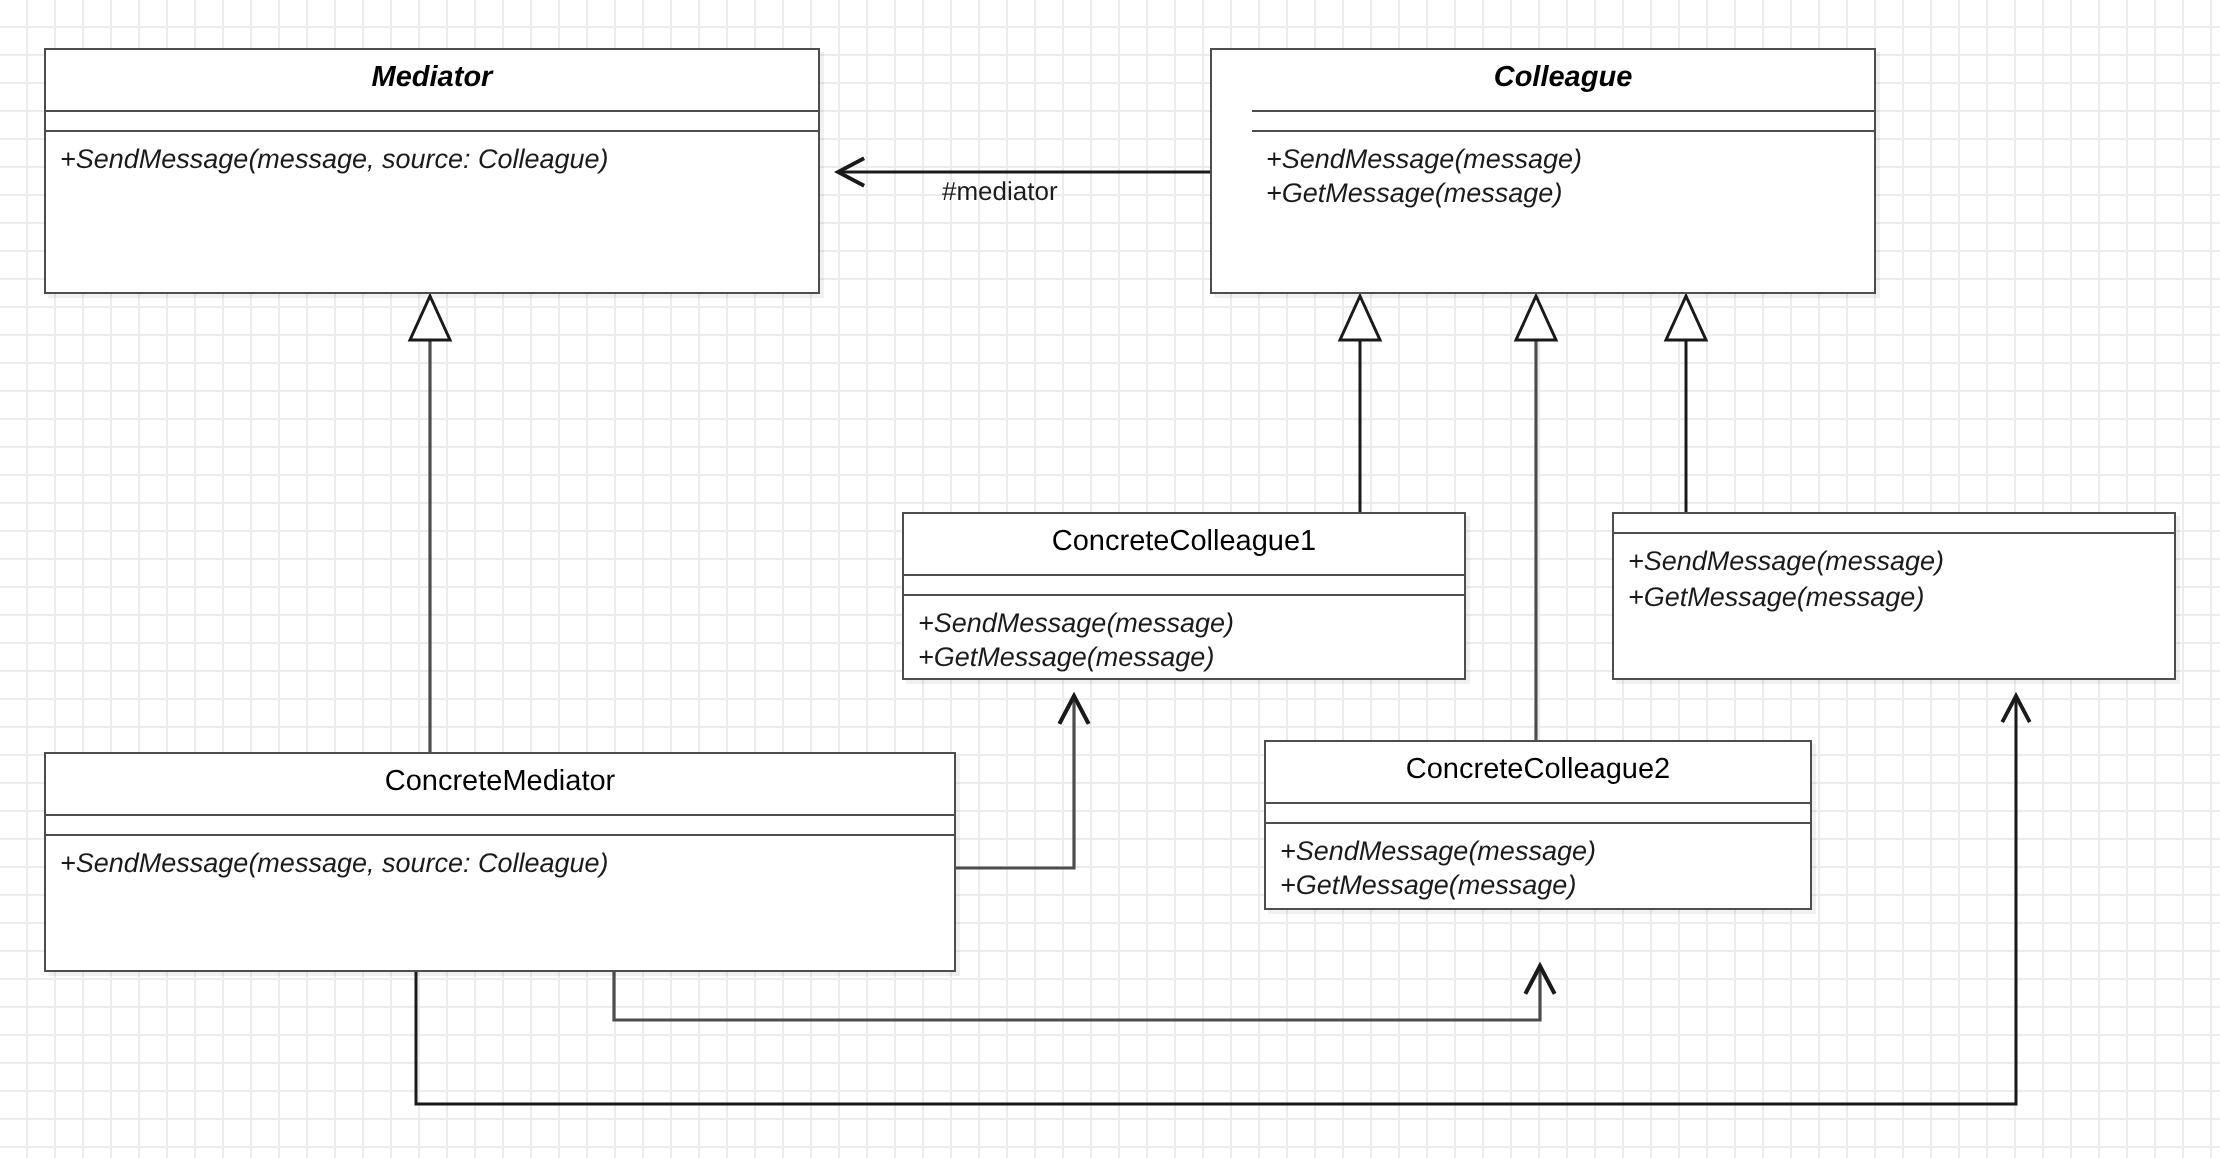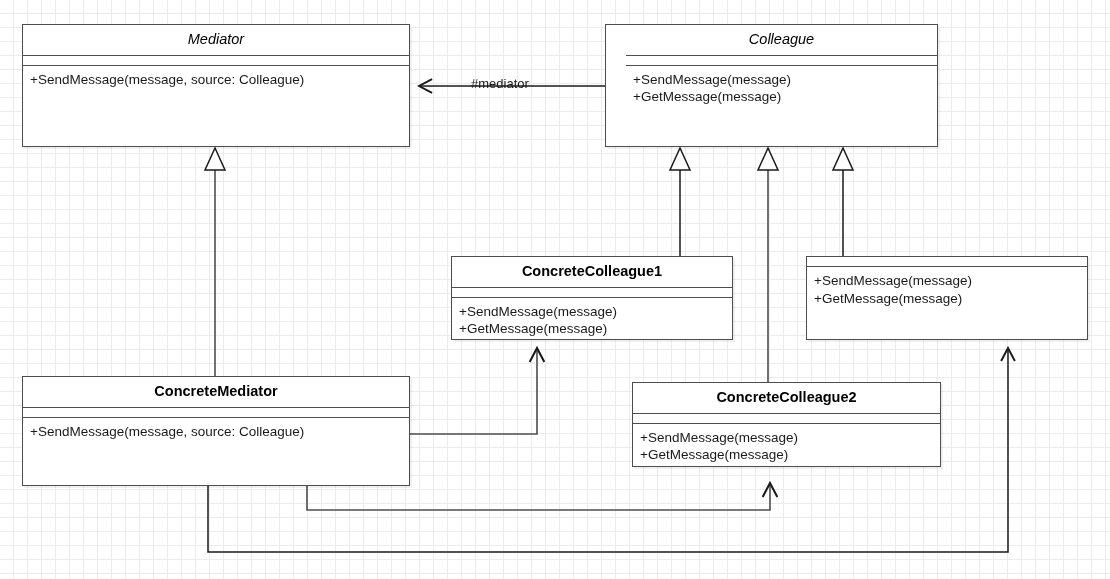--- a/index.html
+++ b/index.html
@@ -31,28 +31,29 @@
   .uml-title{
     text-align:center;
     font-size:14.5px;
     color:#000;
     padding:7px 4px 7px 4px;
     border-bottom:1.4px solid #4d4d4d;
     line-height:1.1;
     white-space:nowrap;
     overflow:hidden;
   }
-  .uml-title.abstract{font-style:italic;font-weight:normal;}
-  .uml-title.concrete{font-weight:bold;}
+  .uml-title.abstract{font-style:italic;font-weight:bold;}
+  .uml-title.concrete{font-weight:normal;}
   .uml-attrs{
     height:9px;
     border-bottom:1.4px solid #4d4d4d;
   }
   .uml-ops{
     padding:5px 7px 4px 7px;
+    font-style:italic;
   }
   .uml-ops div{
     font-size:13.5px;
     color:#1a1a1a;
     line-height:17.5px;
     white-space:nowrap;
   }
   .edge-label{
     position:absolute;
     font-size:13px;
@@ -136,32 +137,32 @@
   </div>
 
   <div class="uml-class" style="left:806px;top:256px;width:282px;height:84px;">
     <div class="uml-attrs"></div>
     <div class="uml-ops">
       <div>+SendMessage(message)</div>
       <div>+GetMessage(message)</div>
     </div>
   </div>
 
-  <div class="uml-class" style="left:22px;top:376px;width:388px;height:110px;">
+  <div class="uml-class" style="left:22px;top:376px;width:456px;height:110px;">
     <div class="uml-title concrete">ConcreteMediator</div>
     <div class="uml-attrs"></div>
     <div class="uml-ops">
       <div>+SendMessage(message, source: Colleague)</div>
     </div>
   </div>
 
-  <div class="uml-class" style="left:632px;top:382px;width:309px;height:85px;">
+  <div class="uml-class" style="left:632px;top:370px;width:274px;height:85px;">
     <div class="uml-title concrete">ConcreteColleague2</div>
     <div class="uml-attrs"></div>
     <div class="uml-ops">
       <div>+SendMessage(message)</div>
       <div>+GetMessage(message)</div>
     </div>
   </div>
 
-  <div class="edge-label" style="left:471px;top:76px;">#mediator</div>
+  <div class="edge-label" style="left:471px;top:88px;">#mediator</div>
 
 </div>
 
 </body></html>

